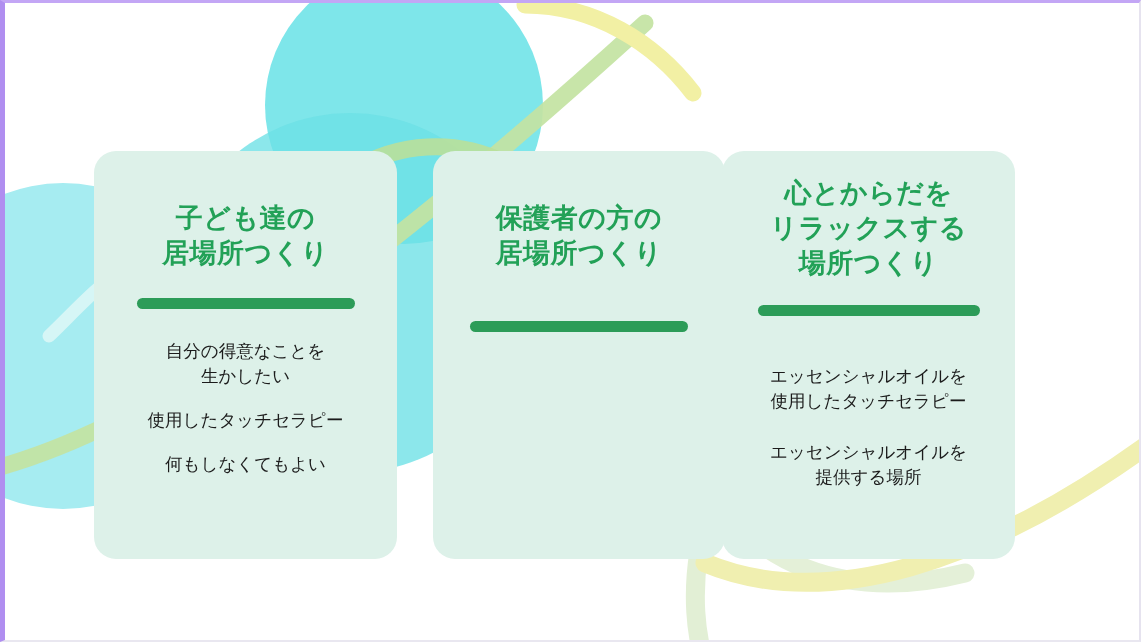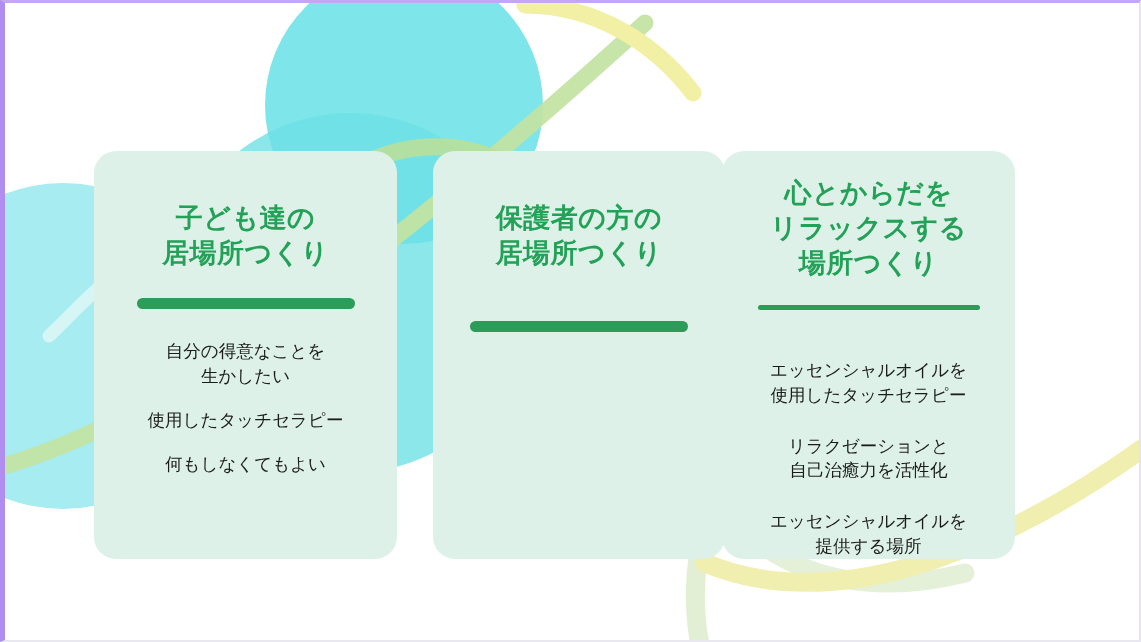--- a/index.html
+++ b/index.html
@@ -147,21 +147,19 @@
     </section>
 
     <section class="card card-3">
       <h2 class="card-title">心とからだを
 リラックスする
 場所つくり</h2>
       <div class="divider"></div>
       <ul class="bullets">
         <li class="bullet">エッセンシャルオイルを
 使用したタッチセラピー</li>
-        <li class="bullet">リラクゼーションと
-自己治癒力を活性化</li>
         <li class="bullet">エッセンシャルオイルを
 提供する場所</li>
       </ul>
     </section>
 
   </div>
 </div>
 
 </body></html>

